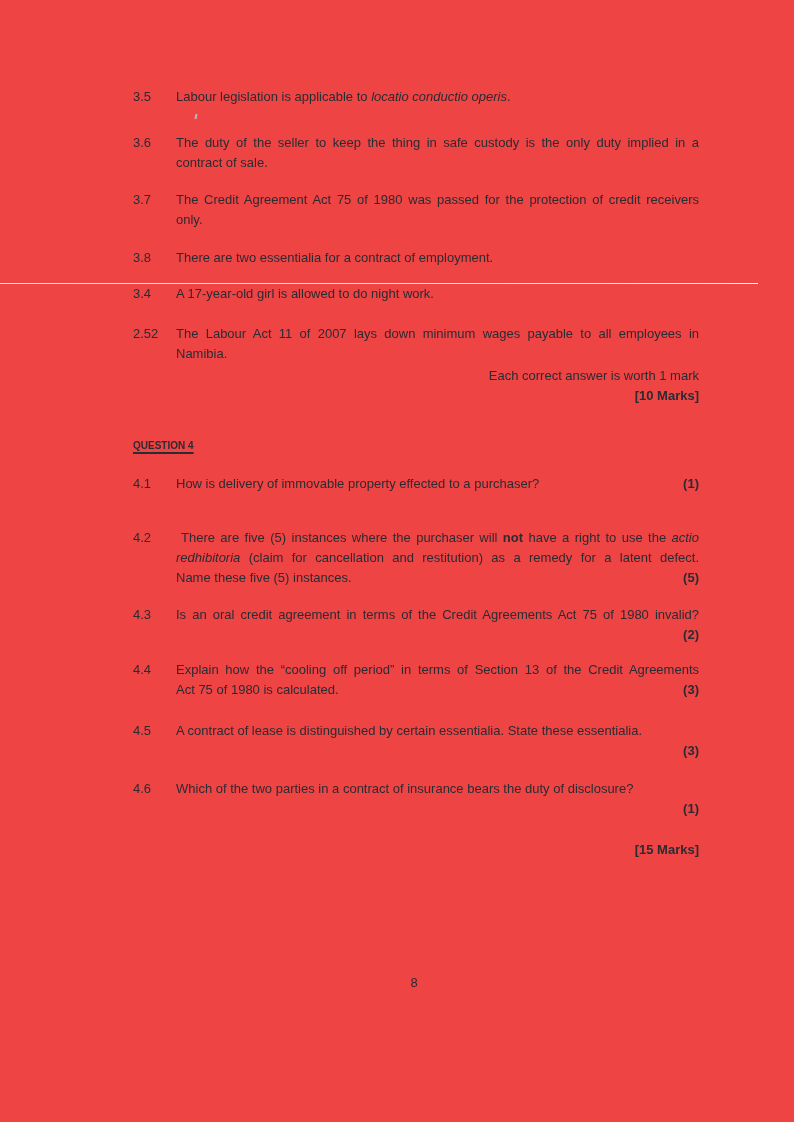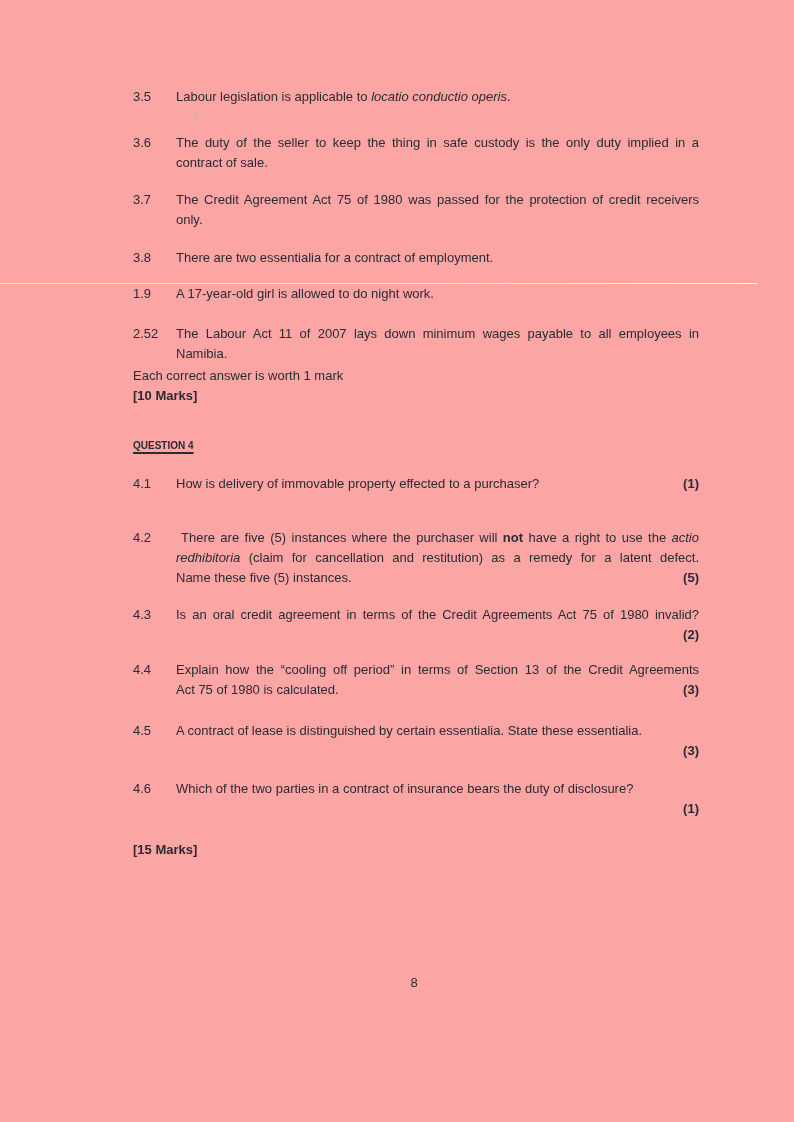--- a/index.html
+++ b/index.html
@@ -1,39 +1,39 @@
 <!DOCTYPE html>
 <html><head>
 <meta charset="utf-8">
 <style>
   html, body { margin: 0; padding: 0; background: #ffffff; }
   .page {
     position: relative;
     width: 794px;
     height: 1122px;
-    background: #fca5a5;
+    background: #ef4444;
     font-family: "Liberation Sans", sans-serif;
     font-size: 13px;
     line-height: 20px;
     color: #2b2b33;
     overflow: hidden;
   }
   .content {
     position: absolute;
     left: 133px;
     top: 0;
     width: 566px;
   }
   .item { display: flex; }
   .num { width: 43px; flex: 0 0 43px; }
   .body { flex: 1; min-width: 0; }
   .line { position: relative; }
   .line.j { text-align: justify; text-align-last: justify; }
   .line.ind { text-indent: 5px; }
-  .rightline { text-align: left; }
+  .rightline { text-align: right; }
   .bold { font-weight: 700; }
   .marks {
     position: absolute;
     right: 0;
     top: 0;
     font-weight: 700;
   }
   .marksline { text-align: right; }
   .marksline .marks { position: static; }
   .heading {
@@ -105,21 +105,21 @@
     </div>
 
     <div class="item" style="margin-top:18px">
       <div class="num">3.8</div>
       <div class="body">
         <div class="line">There are two essentialia for a contract of employment.</div>
       </div>
     </div>
 
     <div class="item" style="margin-top:16px">
-      <div class="num">1.9</div>
+      <div class="num">3.4</div>
       <div class="body">
         <div class="line">A 17-year-old girl is allowed to do night work.</div>
       </div>
     </div>
 
     <div class="item" style="margin-top:20px">
       <div class="num">2.52</div>
       <div class="body">
         <div class="line j">The Labour Act 11 of 2007 lays down minimum wages payable to all employees in</div>
         <div class="line">Namibia.</div>

